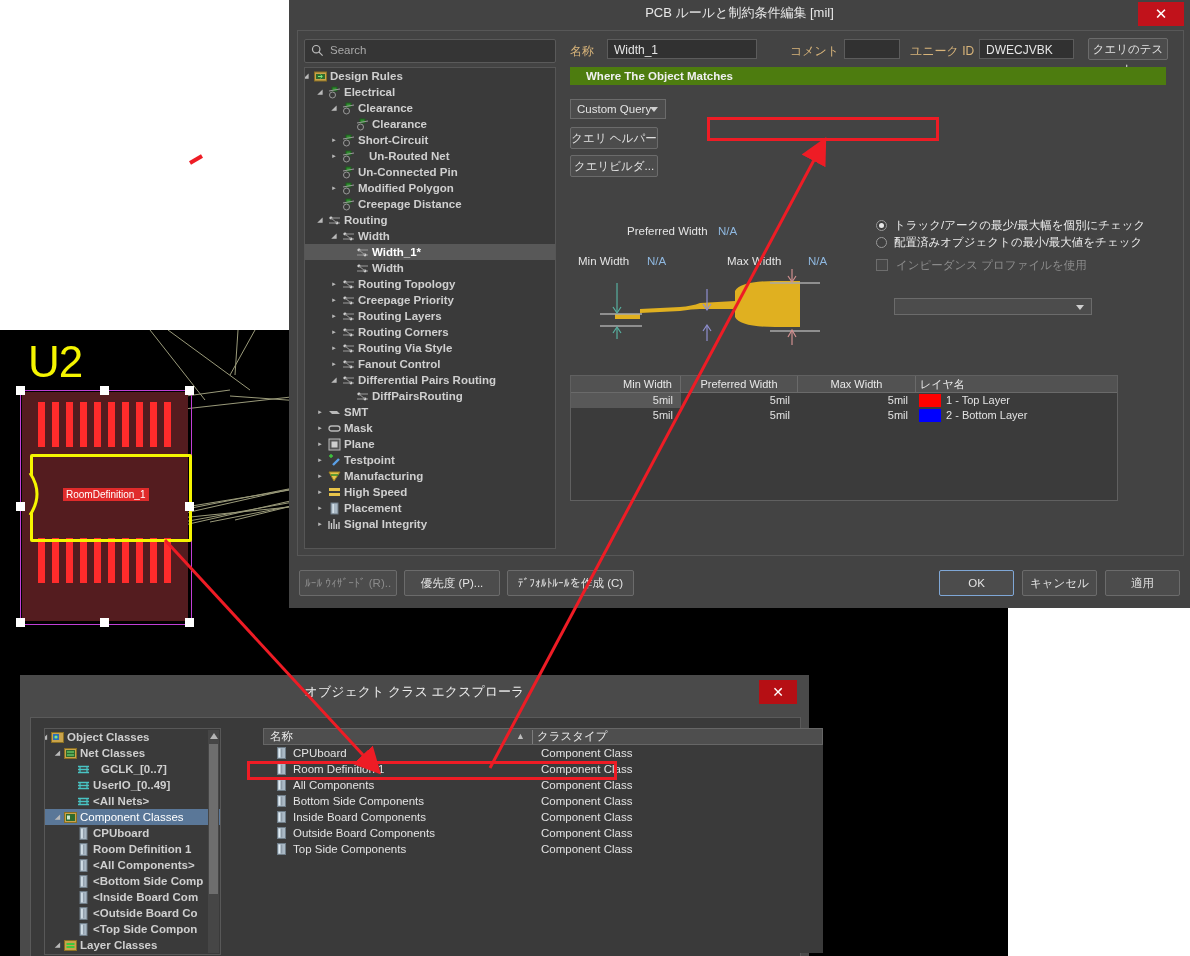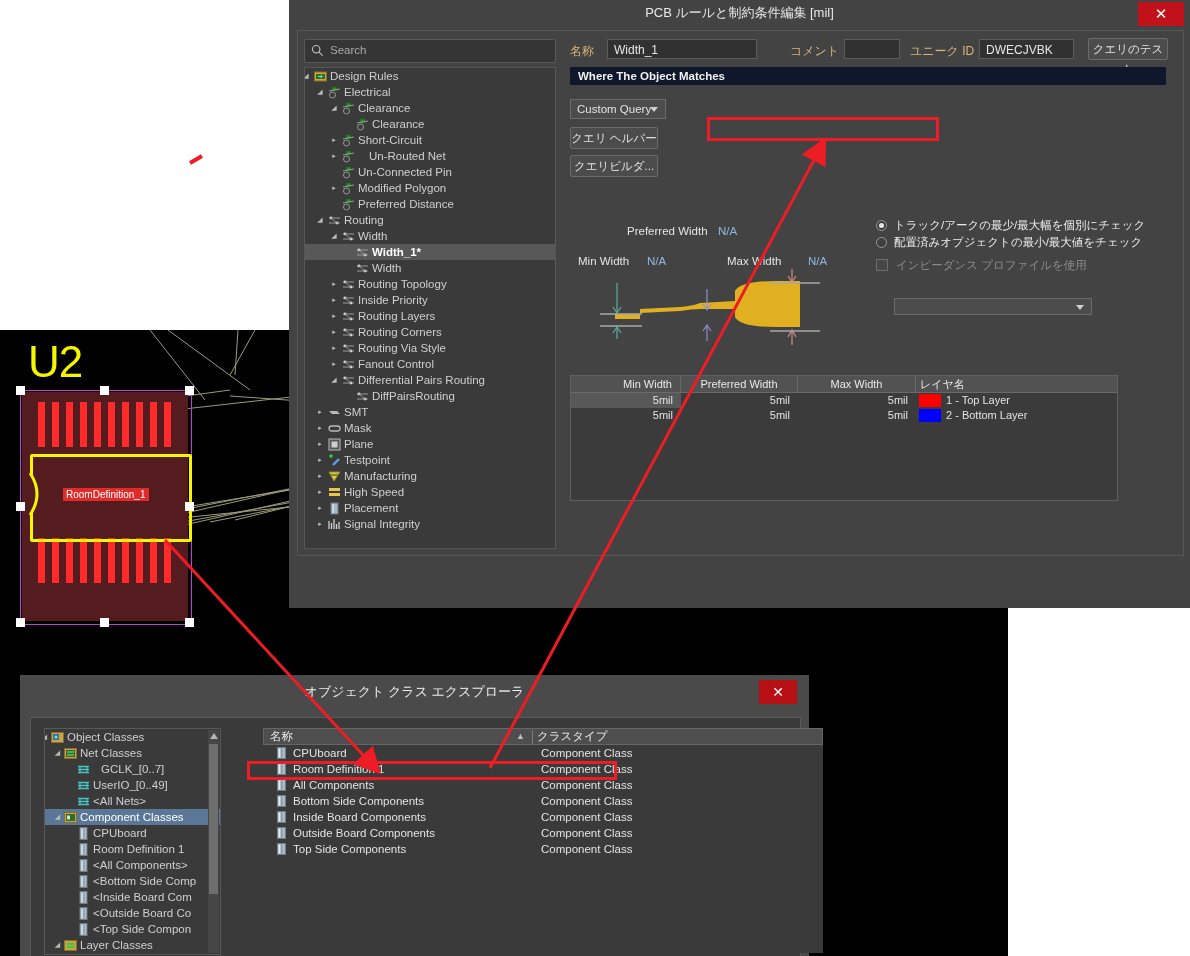--- a/index.html
+++ b/index.html
@@ -38,34 +38,34 @@
   
   #search-box{position:absolute;left:6px;top:8px;width:250px;height:22px;background:#353535;
       border:1px solid #5a5a5a;border-radius:2px;}
   #search-icon{position:absolute;left:6px;top:4px;width:13px;height:13px;}
   #search-text{position:absolute;left:25px;top:4px;font-size:11.5px;color:#a9a9a9;}
 
   
   #tree-panel{position:absolute;left:6px;top:36px;width:250px;height:480px;background:#3a3a3a;
       border:1px solid #565656;overflow:hidden;}
   .tnode{position:relative;height:16px;line-height:16px;white-space:nowrap;font-size:11.5px;
-      color:#cfcfcf;cursor:pointer;}
+      color:#cfcfcf;cursor:pointer;font-weight:bold;}
   .tnode.sel{background:#585858;color:#fff;font-weight:bold;}
   .tnode .ticon{position:absolute;width:13px;height:13px;top:2px;}
   .tnode .tlabel{position:absolute;}
 
   
   #right-pane{position:absolute;left:262px;top:6px;width:616px;height:512px;}
   .fld-label{color:#d8b47a;font-size:12px;}
   .textfield{background:#313131;border:1px solid #5c5c5c;color:#e6e6e6;font-size:12px;
       height:20px;line-height:20px;padding:0 6px;box-sizing:border-box;}
   .btn{background:#4c4c4c;border:1px solid #6b6b6b;color:#e3e3e3;font-size:11.5px;
       border-radius:2px;text-align:center;cursor:pointer;box-sizing:border-box;}
-  .section-hdr{background:#0f172a;color:#f0f0f0;font-size:11.5px;font-weight:bold;
-      height:18px;line-height:18px;padding-left:8px;box-sizing:border-box;}
+  .section-hdr{background:#4d7c0f;color:#f0f0f0;font-size:11.5px;font-weight:bold;
+      height:18px;line-height:18px;padding-left:16px;box-sizing:border-box;}
   .combo{background:#4c4c4c;border:1px solid #6b6b6b;color:#e3e3e3;font-size:11.5px;
       box-sizing:border-box;cursor:pointer;position:relative;}
   .combo .caret{position:absolute;right:7px;top:50%;margin-top:-2px;width:0;height:0;
       border-left:4px solid transparent;border-right:4px solid transparent;border-top:5px solid #cfcfcf;}
   #query-area{position:absolute;background:#333333;border:1px solid #7fa7d6;overflow:hidden;}
   #query-text{position:absolute;left:4px;top:3px;font-family:"Liberation Mono","DejaVu Sans Mono",monospace;
       font-size:11.5px;color:#dcdcdc;white-space:pre;}
   .qstr{color:#d98f4a;}
   .caretbar{display:inline-block;width:1px;height:12px;background:#e0e0e0;vertical-align:-2px;}
 
@@ -283,21 +283,21 @@
             </svg></span>
           <span class="tlabel" style="left:53px">Modified Polygon</span>
         </div>
         <div class="tnode">
           <span style="position:absolute;left:24px;top:0;width:10px;text-align:center;color:#b9b9b9;font-size:7px"></span>
           <span class="ticon" style="left:37px"><svg width="13" height="13" viewBox="0 0 13 13">
               <rect x="4" y="1" width="5" height="4" fill="#2f8f2f" stroke="#1d5c1d"></rect>
               <circle cx="4.5" cy="9" r="3" fill="none" stroke="#9a9a9a"></circle>
               <path d="M1 5 L12 3" stroke="#9a9a9a" fill="none"></path>
             </svg></span>
-          <span class="tlabel" style="left:53px">Preferred Distance</span>
+          <span class="tlabel" style="left:53px">Creepage Distance</span>
         </div>
         <div class="tnode">
           <span style="position:absolute;left:10px;top:0;width:10px;text-align:center;color:#b9b9b9;font-size:7px">◢</span>
           <span class="ticon" style="left:23px"><svg width="13" height="13" viewBox="0 0 13 13">
               <path d="M1 4 H12 M1 9 H12" stroke="#9a9a9a"></path>
               <circle cx="3" cy="4" r="1.4" fill="#cfcfcf"></circle>
               <circle cx="9" cy="9" r="1.4" fill="#cfcfcf"></circle>
               <path d="M3 4 L9 9" stroke="#9a9a9a"></path>
             </svg></span>
           <span class="tlabel" style="left:39px">Routing</span>
@@ -343,21 +343,21 @@
           <span class="tlabel" style="left:53px">Routing Topology</span>
         </div>
         <div class="tnode">
           <span style="position:absolute;left:24px;top:0;width:10px;text-align:center;color:#b9b9b9;font-size:7px">▸</span>
           <span class="ticon" style="left:37px"><svg width="13" height="13" viewBox="0 0 13 13">
               <path d="M1 4 H12 M1 9 H12" stroke="#9a9a9a"></path>
               <circle cx="3" cy="4" r="1.4" fill="#cfcfcf"></circle>
               <circle cx="9" cy="9" r="1.4" fill="#cfcfcf"></circle>
               <path d="M3 4 L9 9" stroke="#9a9a9a"></path>
             </svg></span>
-          <span class="tlabel" style="left:53px">Inside Priority</span>
+          <span class="tlabel" style="left:53px">Creepage Priority</span>
         </div>
         <div class="tnode">
           <span style="position:absolute;left:24px;top:0;width:10px;text-align:center;color:#b9b9b9;font-size:7px">▸</span>
           <span class="ticon" style="left:37px"><svg width="13" height="13" viewBox="0 0 13 13">
               <path d="M1 4 H12 M1 9 H12" stroke="#9a9a9a"></path>
               <circle cx="3" cy="4" r="1.4" fill="#cfcfcf"></circle>
               <circle cx="9" cy="9" r="1.4" fill="#cfcfcf"></circle>
               <path d="M3 4 L9 9" stroke="#9a9a9a"></path>
             </svg></span>
           <span class="tlabel" style="left:53px">Routing Layers</span>
@@ -566,20 +566,28 @@
               <div class="c-layer">
                 <span class="swatch" style="background:#0000ff"></span>
                 <span class="lname">2 - Bottom Layer</span>
               </div>
             </div>
           </div>
       </div>
     </div>
   </div>
 
+  <div id="rules-footer">
+    <div class="abs btn" style="left:10px;top:12px;width:98px;height:26px;line-height:24px;color:#8b8b8b">ﾙｰﾙ ｳｨｻﾞｰﾄﾞ (R)..</div>
+    <div class="abs btn" style="left:115px;top:12px;width:96px;height:26px;line-height:24px">優先度 (P)...</div>
+    <div class="abs btn" style="left:218px;top:12px;width:127px;height:26px;line-height:24px">ﾃﾞﾌｫﾙﾄﾙｰﾙを作成 (C)</div>
+    <div class="abs btn" style="left:650px;top:12px;width:75px;height:26px;line-height:24px;border-color:#7fa7d6">OK</div>
+    <div class="abs btn" style="left:733px;top:12px;width:75px;height:26px;line-height:24px">キャンセル</div>
+    <div class="abs btn" style="left:816px;top:12px;width:75px;height:26px;line-height:24px">適用</div>
+  </div>
 </div>
 
 <div id="oce" class="abs">
   <div id="oce-title">
     <span>オブジェクト クラス エクスプローラ</span>
     <div id="oce-close">✕</div>
   </div>
   <div id="oce-body">
     <div id="oce-tree">
       <div id="oce-tree-nodes">

